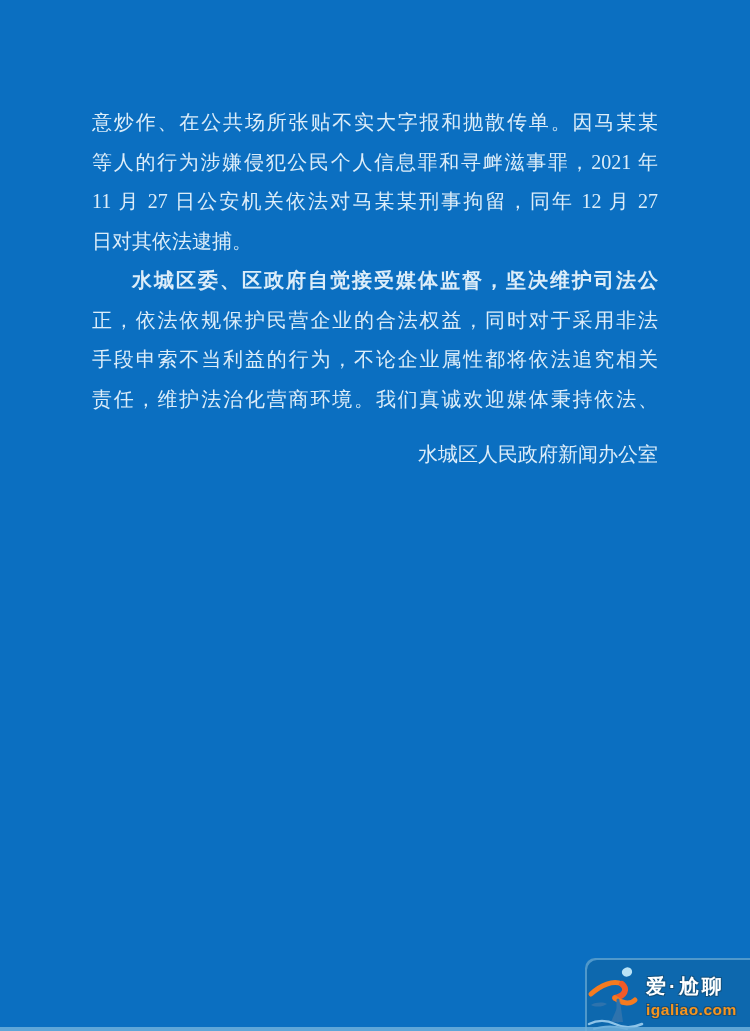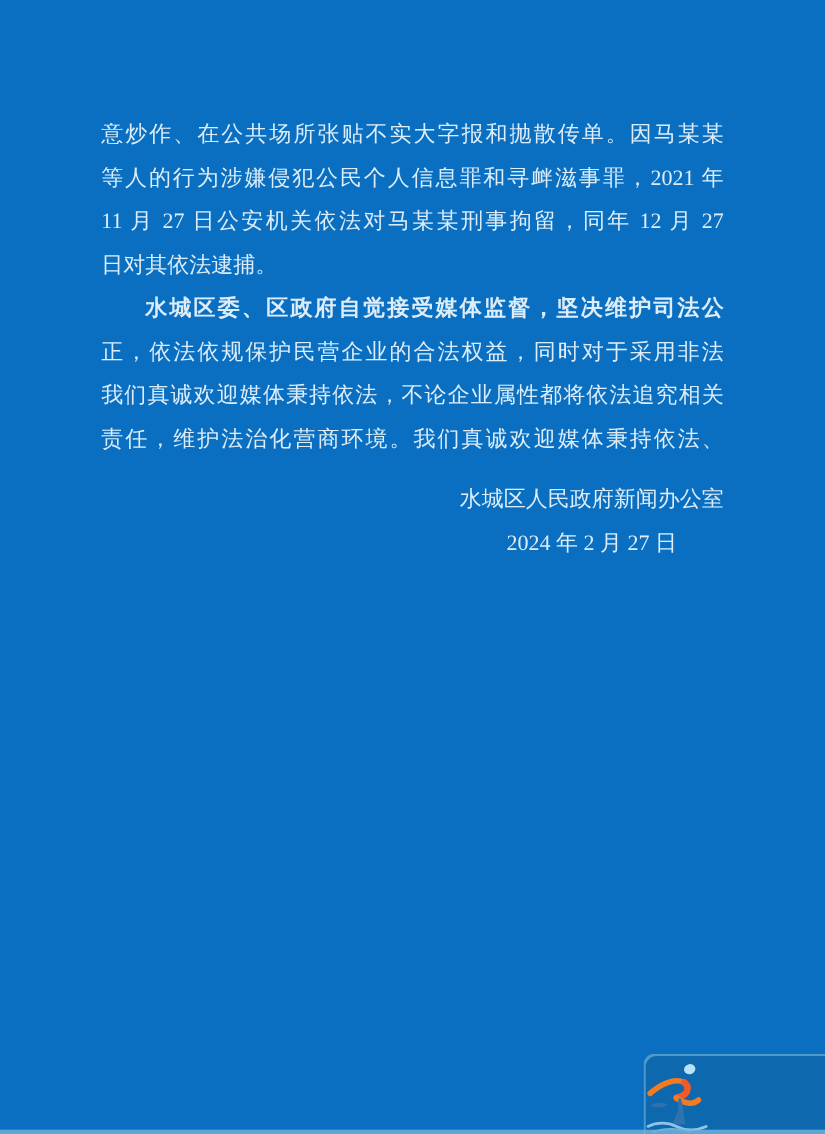--- a/index.html
+++ b/index.html
@@ -116,28 +116,27 @@
     <div class="para">
       <div class="line">意炒作、在公共场所张贴不实大字报和抛散传单。因马某某</div>
       <div class="line">等人的行为涉嫌侵犯公民个人信息罪和寻衅滋事罪，2021 年</div>
       <div class="line">11 月 27 日公安机关依法对马某某刑事拘留，同年 12 月 27</div>
       <div class="line last">日对其依法逮捕。</div>
     </div>
 
     <div class="para">
       <div class="line indent">水城区委、区政府自觉接受媒体监督，坚决维护司法公</div>
       <div class="line">正，依法依规保护民营企业的合法权益，同时对于采用非法</div>
-      <div class="line">我们真诚欢迎媒体秉持依法，不论企业属性都将依法追究相关</div>
+      <div class="line">手段申索不当利益的行为，不论企业属性都将依法追究相关</div>
       <div class="line">责任，维护法治化营商环境。我们真诚欢迎媒体秉持依法、</div>
     </div>
 
     <div class="signature-block">
       <div class="signature-inner">
         <div class="signature-org">水城区人民政府新闻办公室</div>
-        <div class="signature-date">2024 年 2 月 27 日</div>
       </div>
     </div>
 
   </div>
 
   <div class="watermark">
     <svg class="wm-logo" viewBox="0 0 58 70" aria-hidden="true">
 
       <ellipse cx="40" cy="12" rx="5.2" ry="4.6" fill="#b9e2f6" transform="rotate(-18 40 12)"></ellipse>
 
@@ -146,17 +145,21 @@
       <path d="M28 38 C34 43, 43 45, 48 40" fill="none" stroke="#f47b20" stroke-width="5" stroke-linecap="round"></path>
 
       <path d="M4 45 C9 42, 16 42, 20 44 C16 47, 8 47.5, 4 45 Z" fill="#2e73ad"></path>
 
       <path d="M33 41 L36 62 L24 62 Z" fill="#2e73ad"></path>
       <path d="M31 40 L31 61" stroke="#2e73ad" stroke-width="3" stroke-linecap="round"></path>
 
       <path d="M2 64 C10 60, 20 60, 28 64 C36 68, 46 68, 55 64" fill="none" stroke="#8fc4e8" stroke-width="2.5" stroke-linecap="round"></path>
       <path d="M7 69 C16 65.5, 30 65.5, 40 69" fill="none" stroke="#6fb0dc" stroke-width="2" stroke-linecap="round"></path>
     </svg>
+    <div class="wm-text">
+      <div class="wm-brand">爱·尬聊</div>
+      <div class="wm-url">igaliao.com</div>
+    </div>
   </div>
 
   <div class="bottom-strip"></div>
 
 </div>
 
 </body></html>

